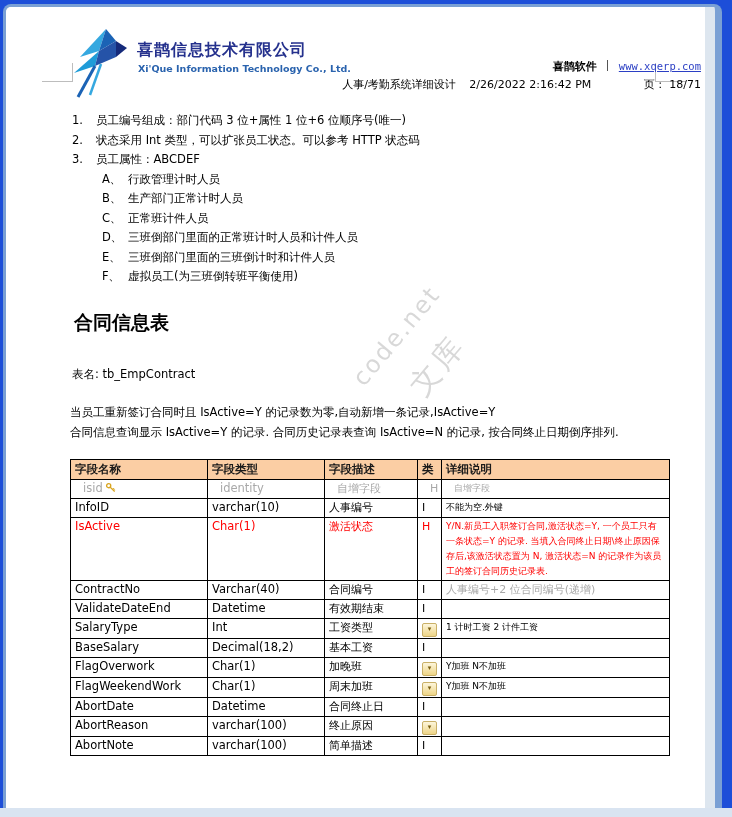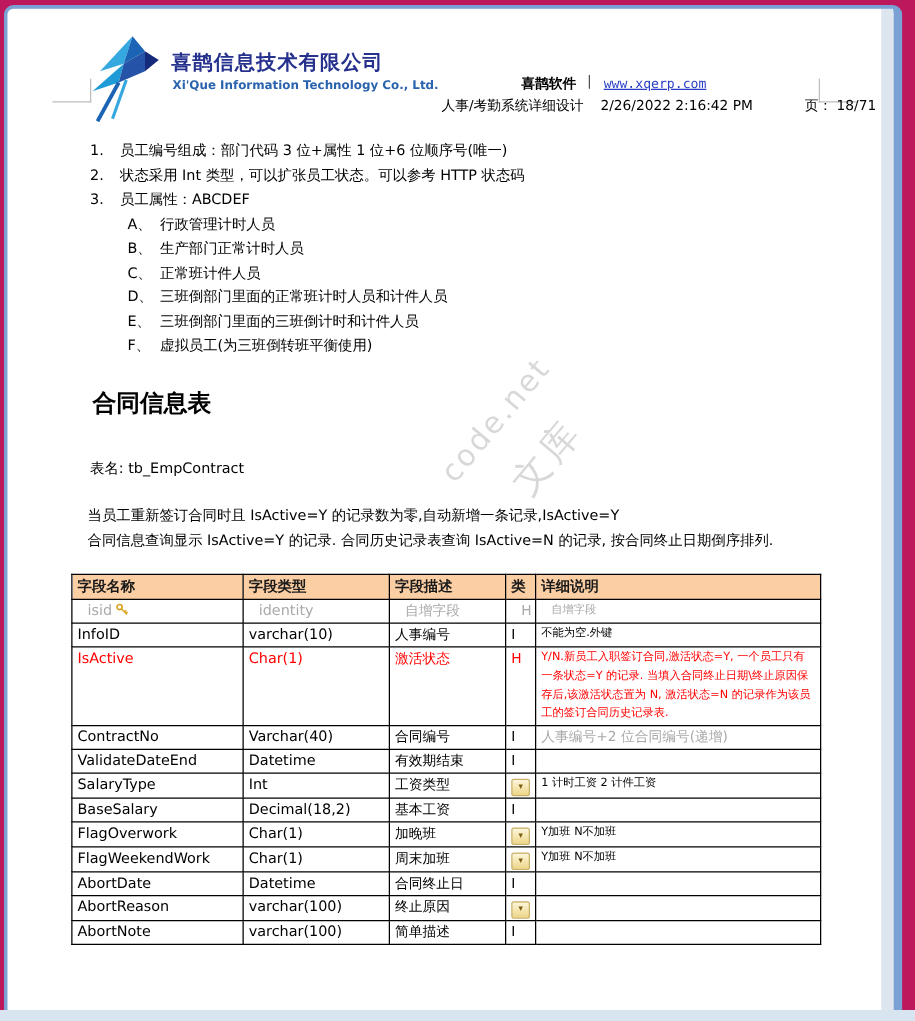--- a/index.html
+++ b/index.html
@@ -1,61 +1,61 @@
 <!DOCTYPE html>
 <html><head>
 <meta charset="utf-8">
 <style>
   html,body{margin:0;padding:0;}
   body{width:732px;height:817px;overflow:hidden;
        font-family:"DejaVu Sans","Liberation Sans",sans-serif;}
-  .stage{position:relative;width:732px;height:817px;background:#be185d;overflow:hidden;}
+  .stage{position:relative;width:732px;height:817px;background:#1d4ed8;overflow:hidden;}
 
   
   .frame{position:absolute;left:3px;top:4px;width:709px;height:830px;
          border:3px solid #7aa0d4;border-right-width:7px;border-bottom:0;
          border-radius:8px 8px 0 0;background:#dde6ef;overflow:hidden;}
   .page{position:absolute;left:0;top:0;width:699px;height:830px;background:#ffffff;}
   .bottom-strip{position:absolute;left:0;top:808px;width:732px;height:9px;
          background:#d9e4f1;z-index:9;}
 
   
   .crop{position:absolute;width:30px;height:18px;border-color:#bdbdbd;}
   .crop-left{left:36px;top:56px;border-right:1px solid #bdbdbd;border-bottom:1px solid #bdbdbd;}
   .crop-right{left:649px;top:56px;border-left:1px solid #bdbdbd;border-bottom:1px solid #bdbdbd;}
   .logo-bird{position:absolute;left:64px;top:20px;}
   .company-cn{position:absolute;left:131px;top:33px;font-size:16px;font-weight:bold;
               color:#25318d;letter-spacing:1px;white-space:nowrap;}
   .company-en{position:absolute;left:132px;top:56px;font-size:9.5px;font-weight:bold;
               color:#2a63ae;white-space:nowrap;}
   .hdr-right{position:absolute;right:4px;top:52px;width:420px;text-align:right;}
-  .hdr-line1{font-size:11px;color:#000;white-space:nowrap;text-align:center;}
+  .hdr-line1{font-size:11px;color:#000;white-space:nowrap;}
   .hdr-line1 .brand{font-weight:bold;}
   .hdr-line1 .sep{display:inline-block;width:0;height:11px;border-left:1px solid #555;
                   margin:0 7px;vertical-align:-1px;}
   .hdr-link{color:#2b3fc4;text-decoration:underline;font-family:"DejaVu Sans Mono","Liberation Mono",monospace;font-size:10.5px;}
   .hdr-line2{margin-top:3px;font-size:11px;color:#000;white-space:nowrap;}
   .hdr-line2 .dt{margin-left:10px;}
-  .hdr-line2 .pg{margin-left:38px;}
+  .hdr-line2 .pg{margin-left:49px;}
 
   
   .notes{position:absolute;left:66px;top:104px;width:620px;font-size:11.5px;color:#000;}
   .note-line{display:flex;line-height:19.5px;}
   .note-line .marker{width:24px;flex:0 0 24px;}
   .note-line.sub{padding-left:30px;}
   .note-line.sub .marker{width:26px;flex:0 0 26px;}
 
   
   .sec-title{position:absolute;left:68px;top:303px;font-size:19px;font-weight:bold;color:#000;}
   .tbl-name{position:absolute;left:66px;top:360px;font-size:11.5px;color:#000;}
   .sec-desc{position:absolute;left:64px;top:395px;width:648px;font-size:11.5px;
             line-height:20px;color:#000;}
 
   
-  .tbl-wrap{position:absolute;left:51px;top:452px;}
+  .tbl-wrap{position:absolute;left:64px;top:452px;}
   table.doc{border-collapse:collapse;table-layout:fixed;width:599px;}
   table.doc th,table.doc td{border:1px solid #000;padding:1px 4px;vertical-align:top;
             overflow:hidden;text-align:left;}
   table.doc th{background:#fbcea4;font-weight:bold;font-size:11.5px;padding:2px 4px;color:#1a1a1a;}
   td.c-name,td.c-type{font-size:11.5px;line-height:15px;}
   td.c-desc{font-size:11px;line-height:15px;}
   td.c-cls{text-align:center;padding:1px 1px;font-size:11px;line-height:15px;}
   td.c-detail{font-size:9px;line-height:15px;}
   tr.muted td{color:#a9a9a9;padding-left:12px;}
   tr.red td{color:#ff0000;margin-top:16px;}

